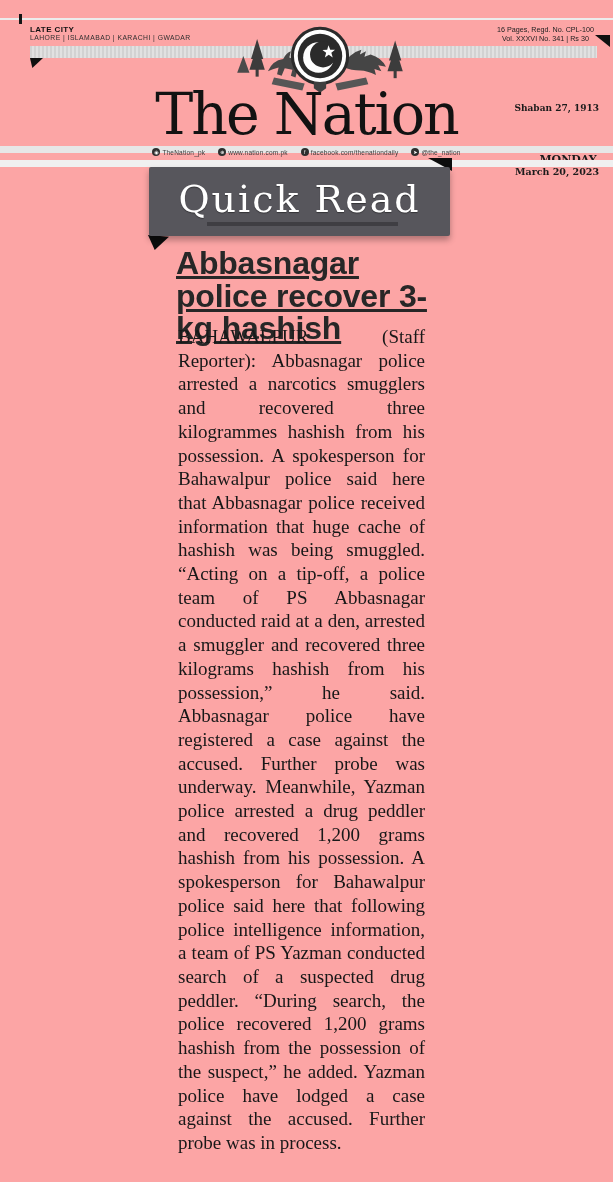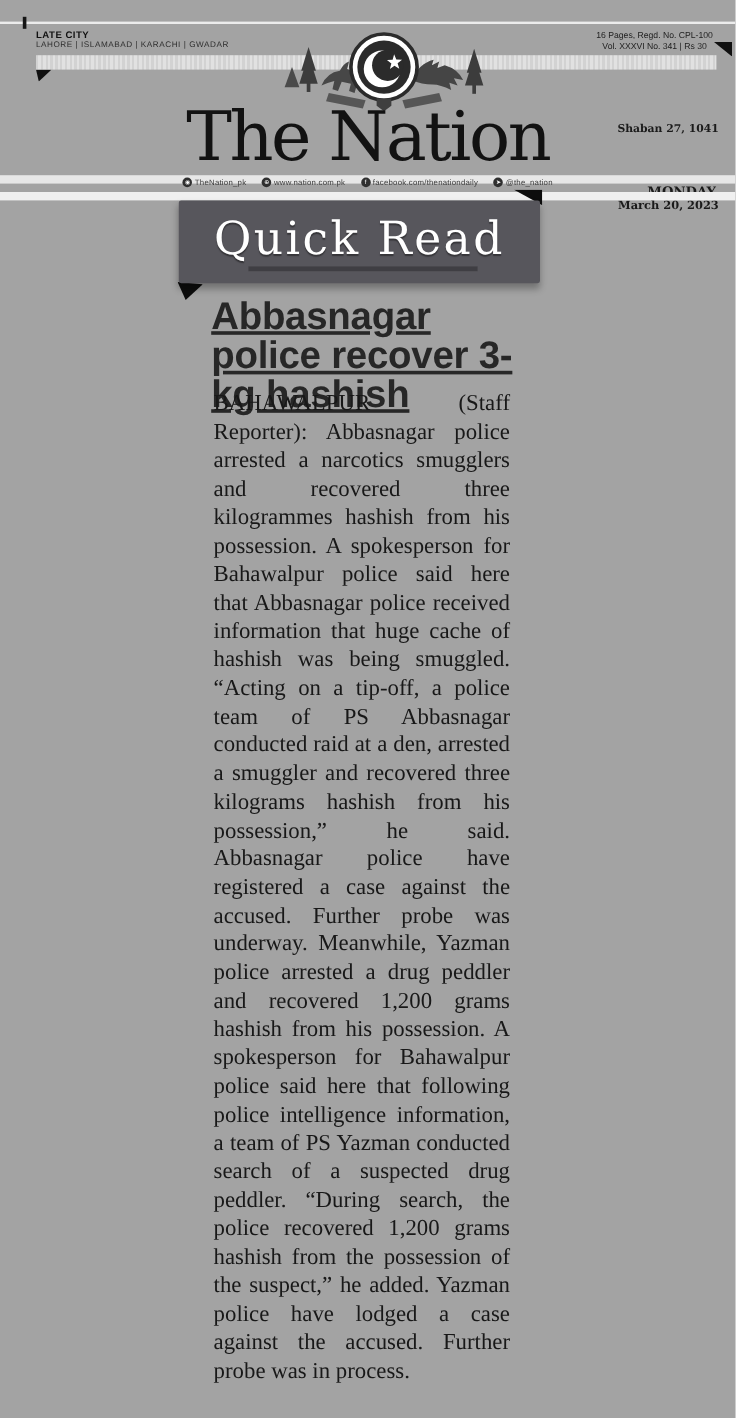--- a/index.html
+++ b/index.html
@@ -1,16 +1,16 @@
 <!DOCTYPE html>
 <html lang="en"><head>
 <meta charset="utf-8">
 <style>
   html,body{margin:0;padding:0;background:#f4f4f4;}
-  #page{position:relative;width:613px;height:1182px;background:#a3a3a3;overflow:hidden;
+  #page{position:relative;width:613px;height:1182px;background:#fca5a5;overflow:hidden;
         font-family:"Liberation Sans",sans-serif;color:#1a1a1a;}
   .abs{position:absolute;}
 
   
   .topline{left:0;top:18px;width:613px;height:2px;background:#ececec;}
   .toptick{left:19px;top:14px;width:3px;height:10px;background:#151515;}
 
   
   .edition{left:30px;top:25px;font-weight:bold;font-size:8px;letter-spacing:.4px;color:#111;}
   .cities{left:30px;top:34px;font-size:6.8px;letter-spacing:.45px;color:#2e2e2e;}
@@ -94,21 +94,21 @@
     <circle cx="120" cy="44" r="36" fill="#ffffff" stroke="#2b2b2b" stroke-width="4"></circle>
     <circle cx="120" cy="44" r="29" fill="#2b2b2b"></circle>
     <circle cx="118" cy="46" r="20" fill="#ffffff"></circle>
     <circle cx="124" cy="42" r="17" fill="#2b2b2b"></circle>
     <polygon points="131,30 133.4,35.8 139.6,36 134.8,39.9 136.6,45.9 131.4,42.4 126.4,46.1 128,40 123.2,36.2 129.4,35.9" fill="#ffffff"></polygon>
     <path d="M112 78 h16 v8 l-8 6 -8 -6 Z" fill="#3f3f3f"></path>
   </svg>
 
   <div class="abs masthead">The Nation</div>
   <div class="abs dateblock">
-    <div class="d1">Shaban 27, 1041</div>
+    <div class="d1">Shaban 27, 1913</div>
     <div class="d2">MONDAY,</div>
     <div class="d3">March 20, 2023</div>
   </div>
 
   <div class="abs band1"></div>
   <div class="abs band2"></div>
   <div class="abs socialrow">
     <span class="soc">
       <span class="soc-ic">◉</span>
       <span class="soc-tx">TheNation_pk</span>

